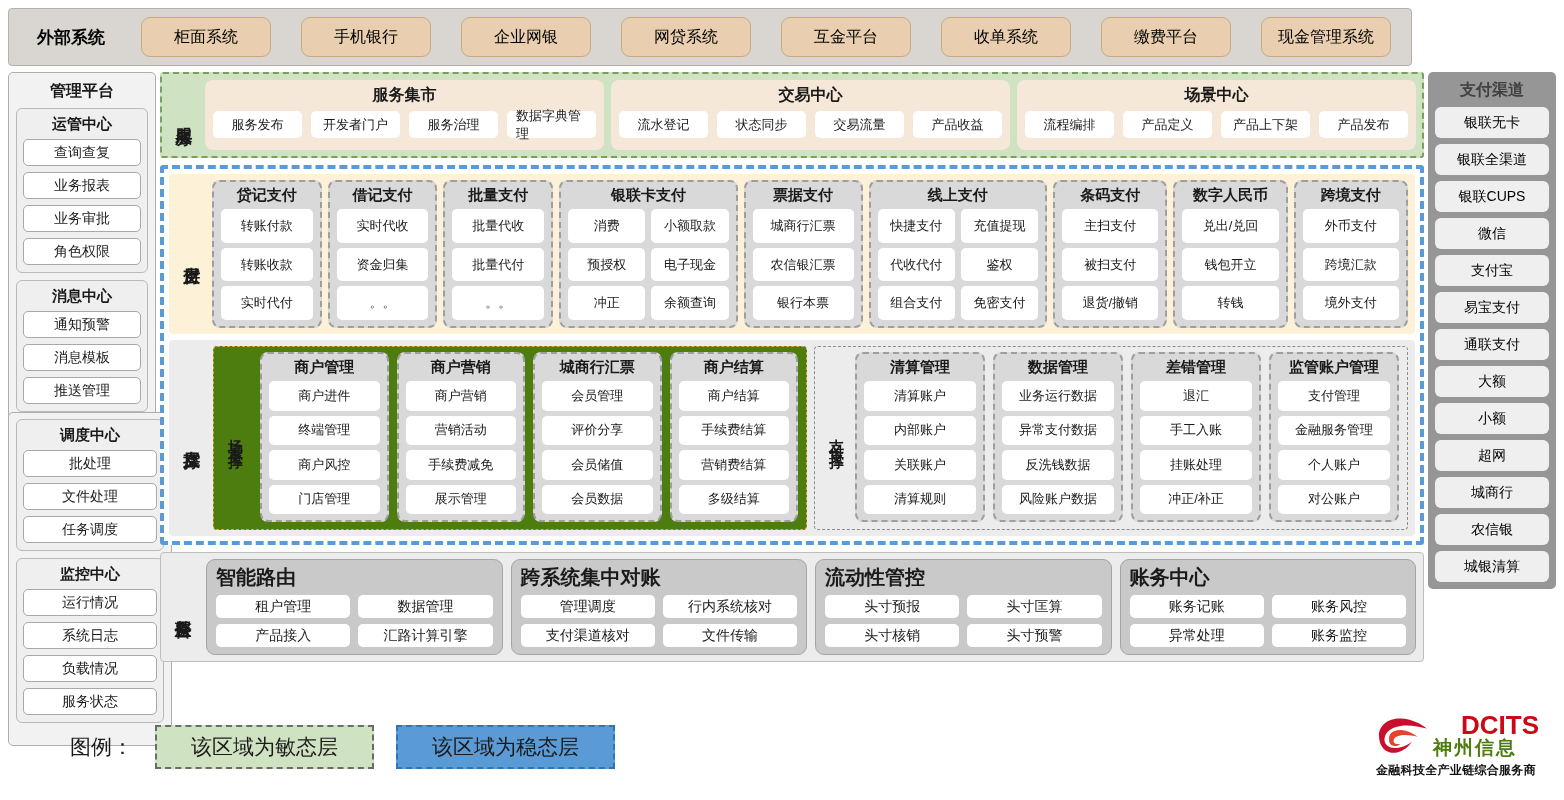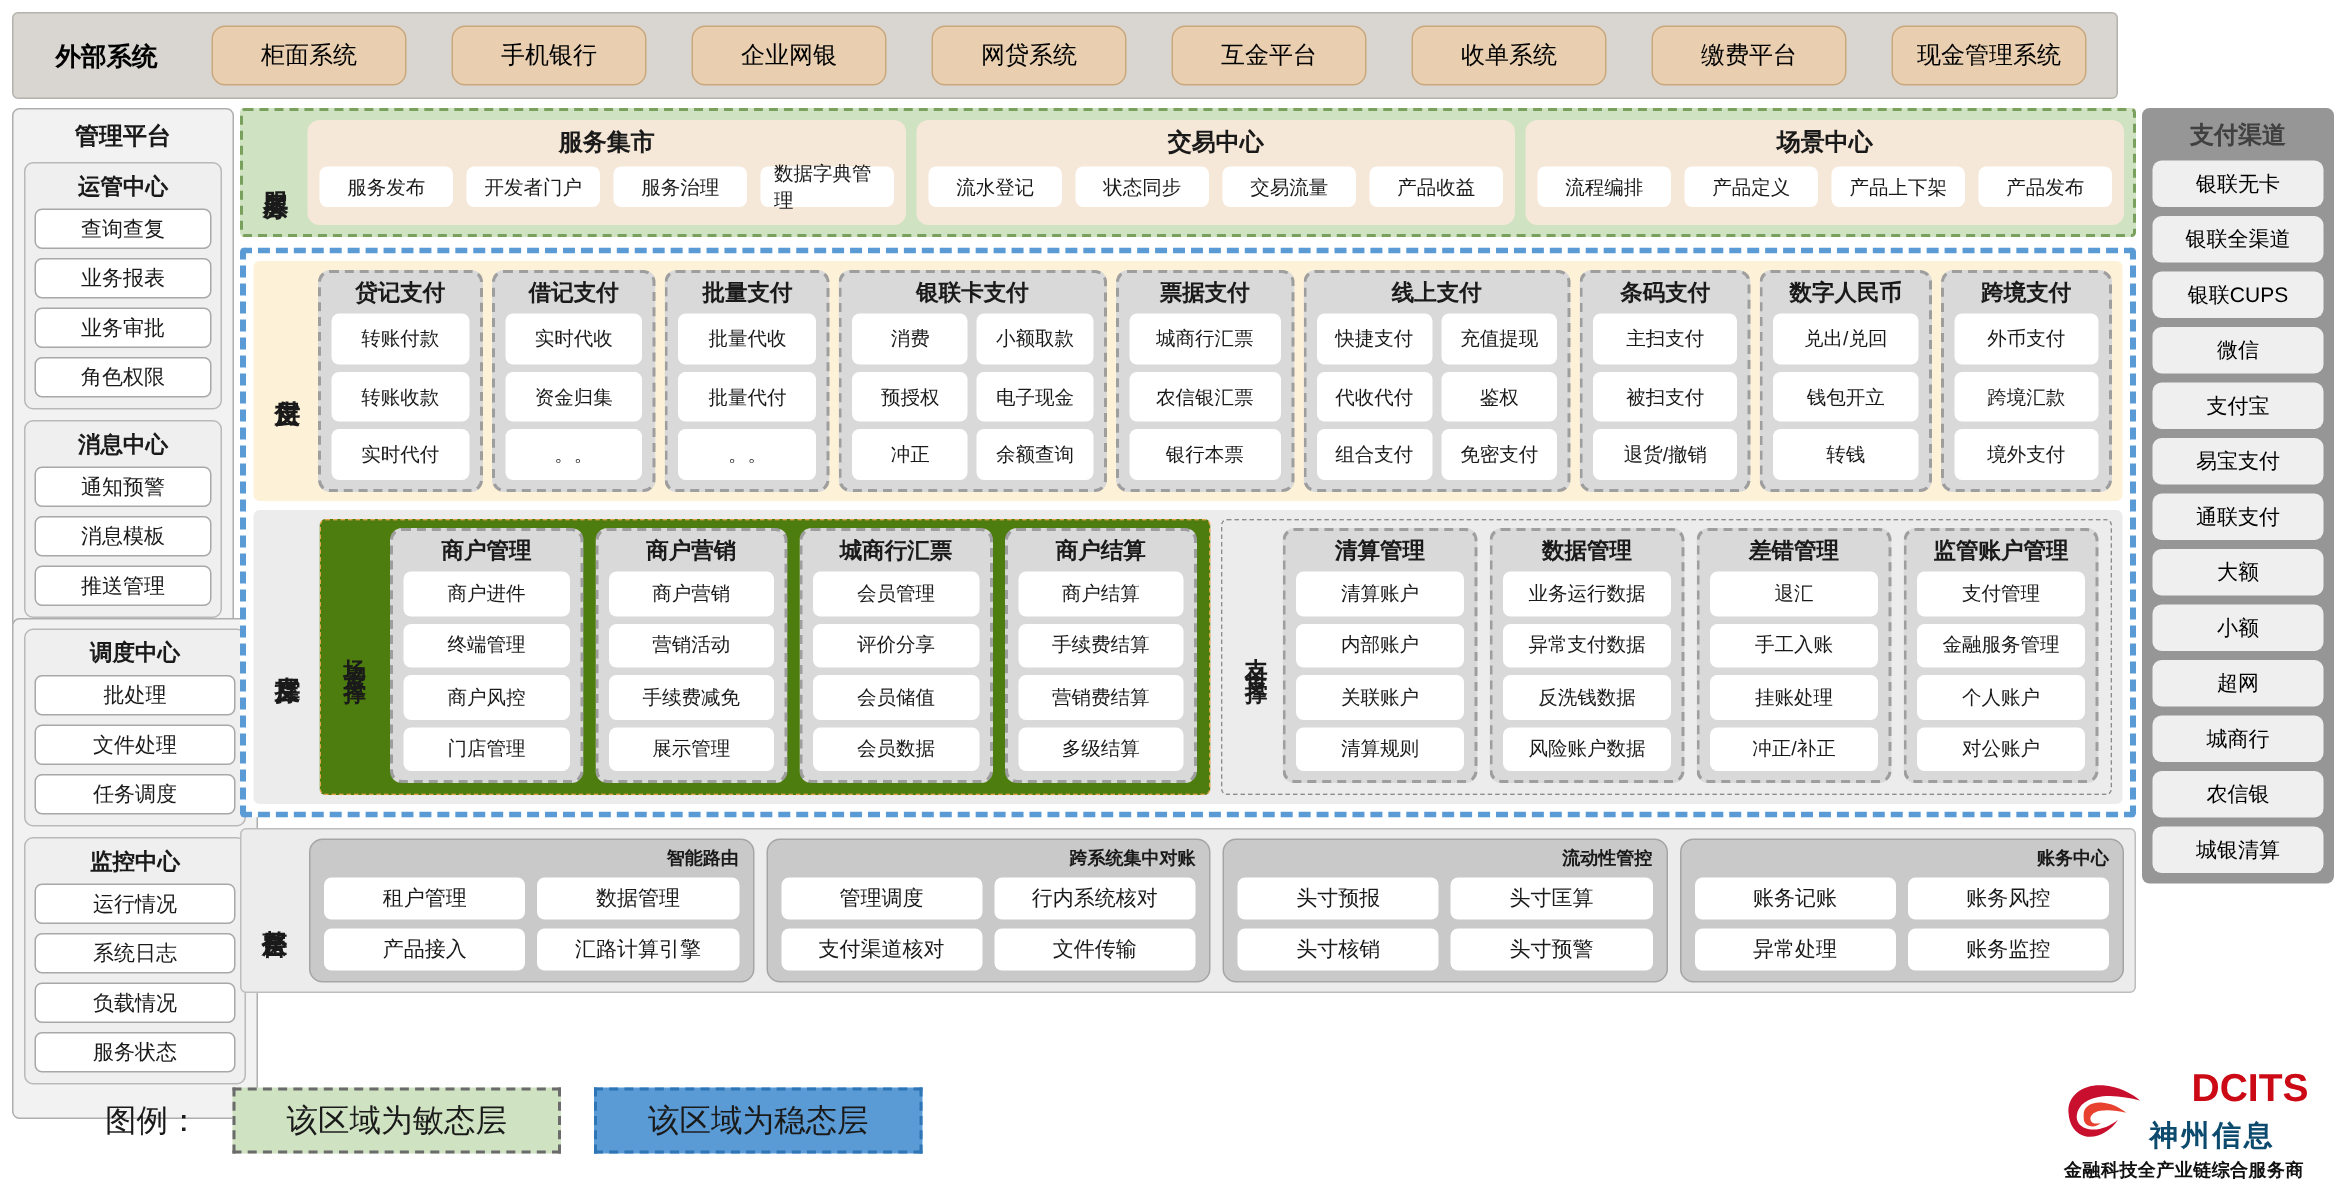--- a/index.html
+++ b/index.html
@@ -139,21 +139,21 @@
   }
   .int-label {
     flex: none; width: 30px; font-weight: bold; font-size: 17px;
     display: flex; align-items: center; justify-content: center;
     writing-mode: vertical-rl; letter-spacing: 1px;
   }
   .int-card {
     flex: 1; background: #c9c9c9; border: 1px solid #a5a5a5; border-radius: 9px;
     padding: 3px 9px 7px; display: flex; flex-direction: column;
   }
-  .int-card-title { text-align: right; font-weight: bold; font-size: 12px; padding: 1px 0 4px; }
+  .int-card-title { text-align: left; font-weight: bold; font-size: 20px; padding: 1px 0 4px; }
   .int-grid { flex: 1; display: flex; flex-direction: column; gap: 6px; }
   .int-row { display: flex; gap: 8px; flex: 1; }
   .int-chip {
     flex: 1; background: #ffffff; border-radius: 5px;
     display: flex; align-items: center; justify-content: center; font-size: 14px;
   }
 
   
   .chan {
     position: absolute; left: 1420px; top: 0; width: 128px;
@@ -176,21 +176,21 @@
   }
   .legend-chip.agile { background: #cfe2c2; border: 2px dashed #6b6b6b; }
   .legend-chip.stable { background: #5b9bd5; border: 2px dashed #2e75b6; }
 
   
   .logo { position: absolute; right: 12px; top: 712px; width: 192px; text-align: center; }
   .logo-row { display: flex; align-items: center; justify-content: center; gap: 4px; }
   .logo-mark { width: 56px; height: 44px; flex: none; }
   .logo-text { text-align: left; line-height: 1; }
   .logo-en { font-size: 26px; font-weight: bold; color: #cc0a16; letter-spacing: 0px; font-family: "Liberation Sans", sans-serif; margin-left: 28px; }
-  .logo-cn { font-size: 19px; font-weight: bold; color: #0c4a6e; letter-spacing: 2px; margin-top: 10px; }
+  .logo-cn { font-size: 19px; font-weight: bold; color: #4d7c0f; letter-spacing: 2px; margin-top: 0; }
   .logo-tag { font-size: 12px; font-weight: bold; color: #111; margin-top: 5px; letter-spacing: 0.3px; }
 </style>
 </head>
 <body>
 
 <div class="ext-bar">
   <div class="ext-title">外部系统</div>
   <div class="ext-items">
     <div class="ext-chip">柜面系统</div>
     <div class="ext-chip">手机银行</div>

